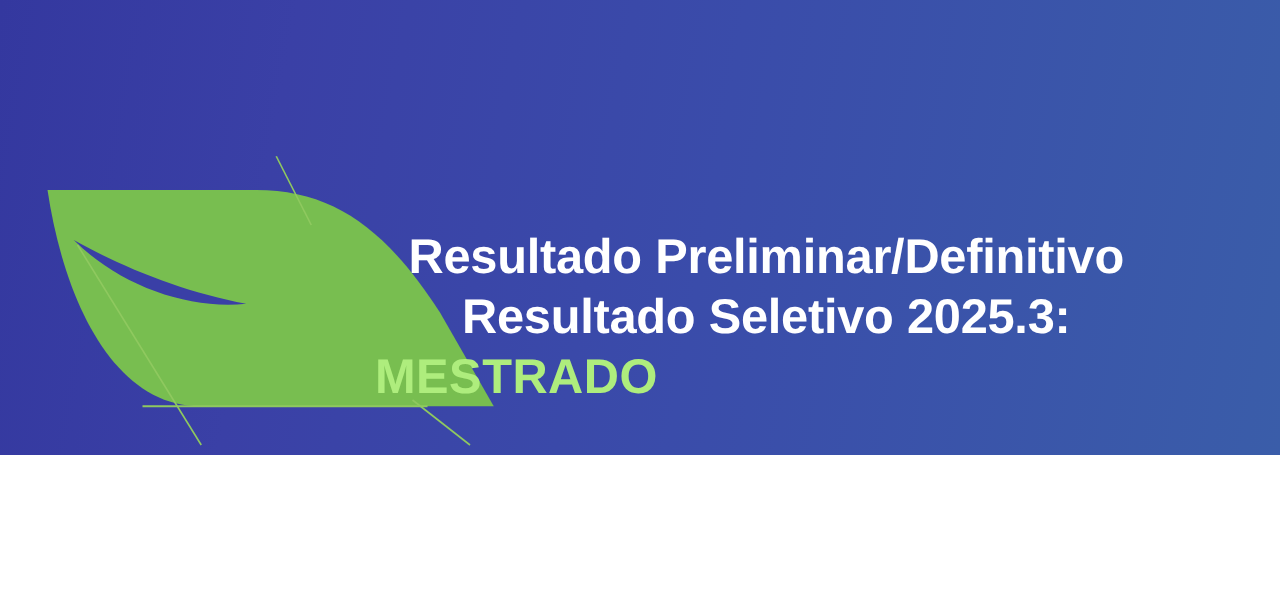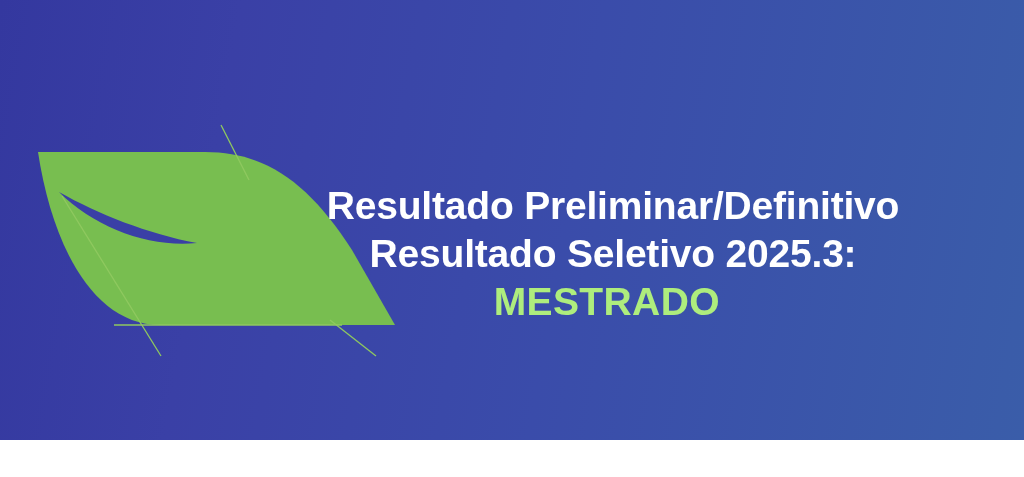--- a/index.html
+++ b/index.html
@@ -5,21 +5,21 @@
 <style>
   html, body {
     margin: 0;
     padding: 0;
     background: #ffffff;
   }
 
   #banner {
     position: relative;
     width: 1024px;
-    height: 440px;
+    height: 364px;
     overflow: hidden;
     font-family: "Liberation Sans", sans-serif;
     background: linear-gradient(100deg, #34389f 0%, #3a40a6 22%, #3a4caa 55%, #3a5da9 100%);
   }
 
   
   #brand-mark {
     position: absolute;
     left: 0;
     top: 0;
@@ -43,21 +43,21 @@
     display: block;
     font-size: 39px;
     font-weight: bold;
     color: #ffffff;
     white-space: nowrap;
   }
 
   #headline-line-3-wrap {
     display: block;
     width: 420px;
-    text-align: right;
+    text-align: left;
   }
 
   .hl-accent {
     display: inline-block;
     font-size: 39px;
     font-weight: bold;
     color: #aeed7d;
     letter-spacing: 0.4px;
     white-space: nowrap;
   }

